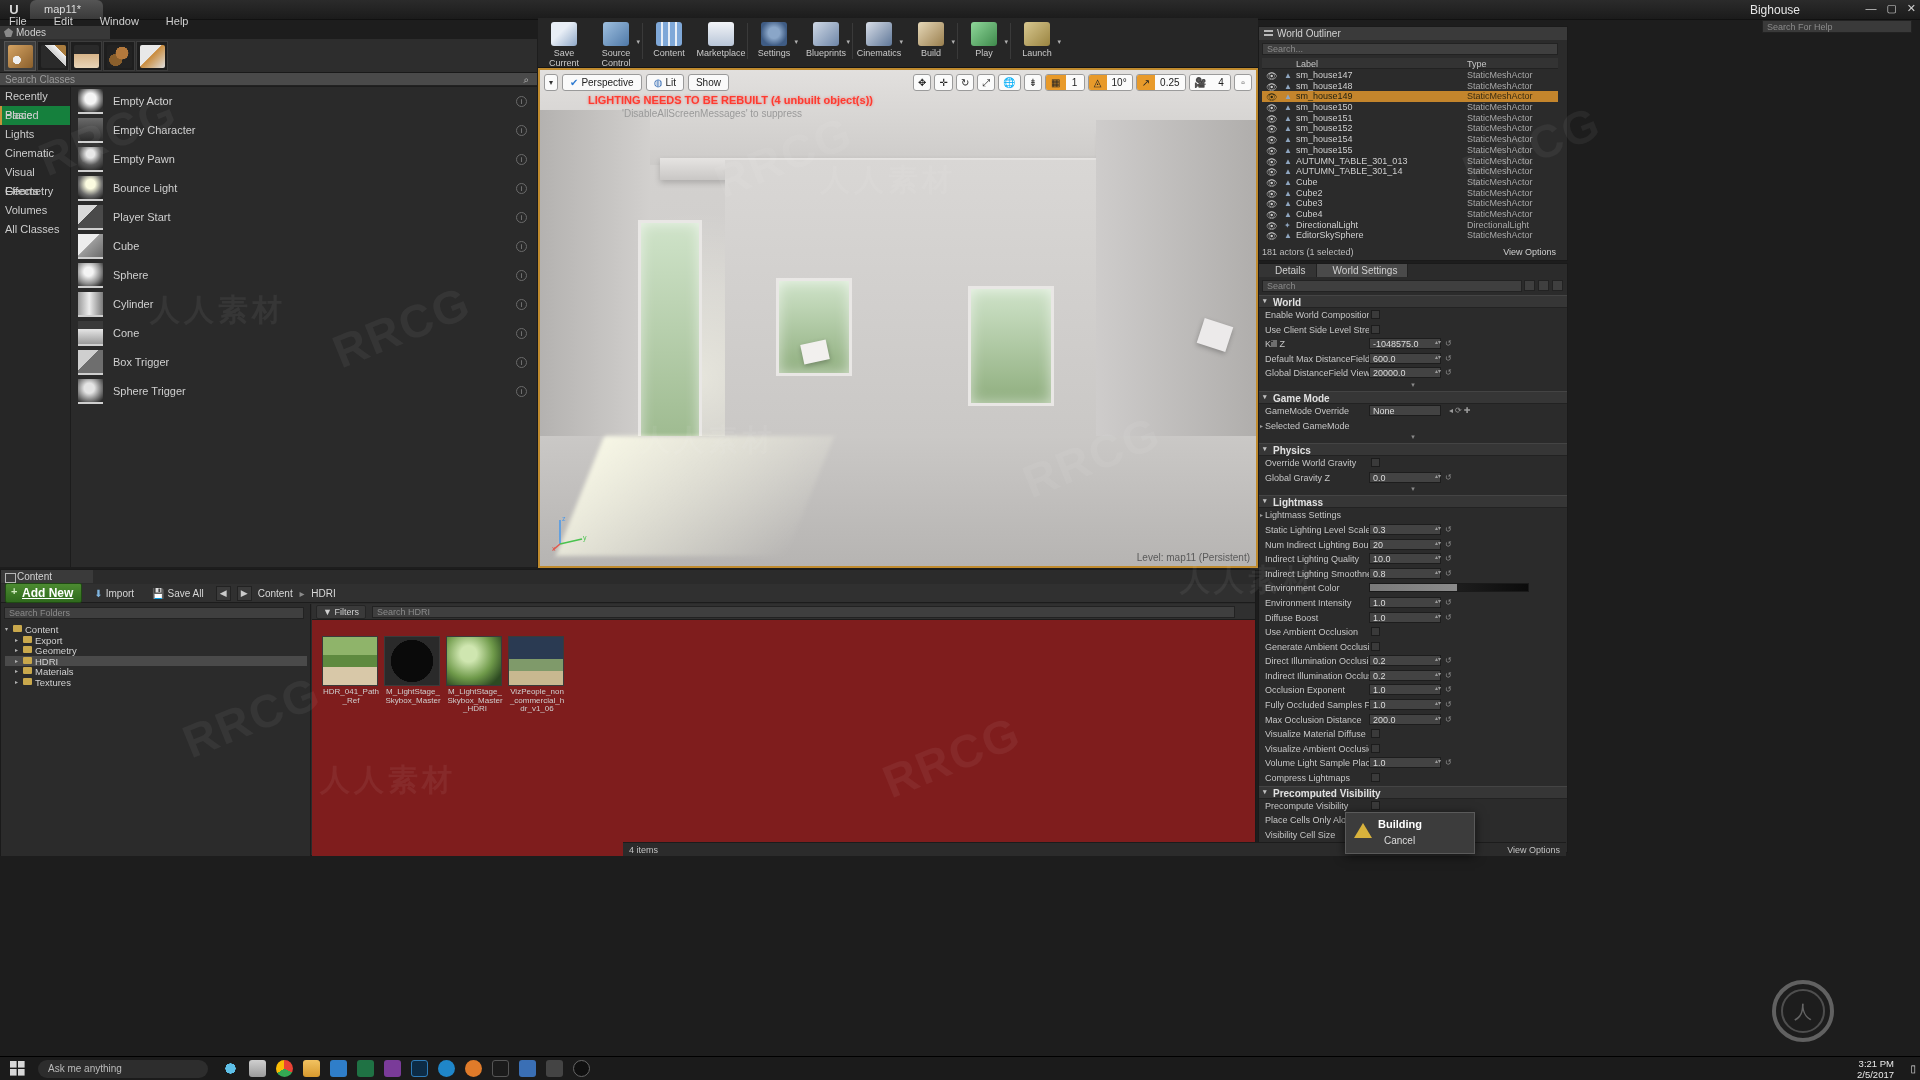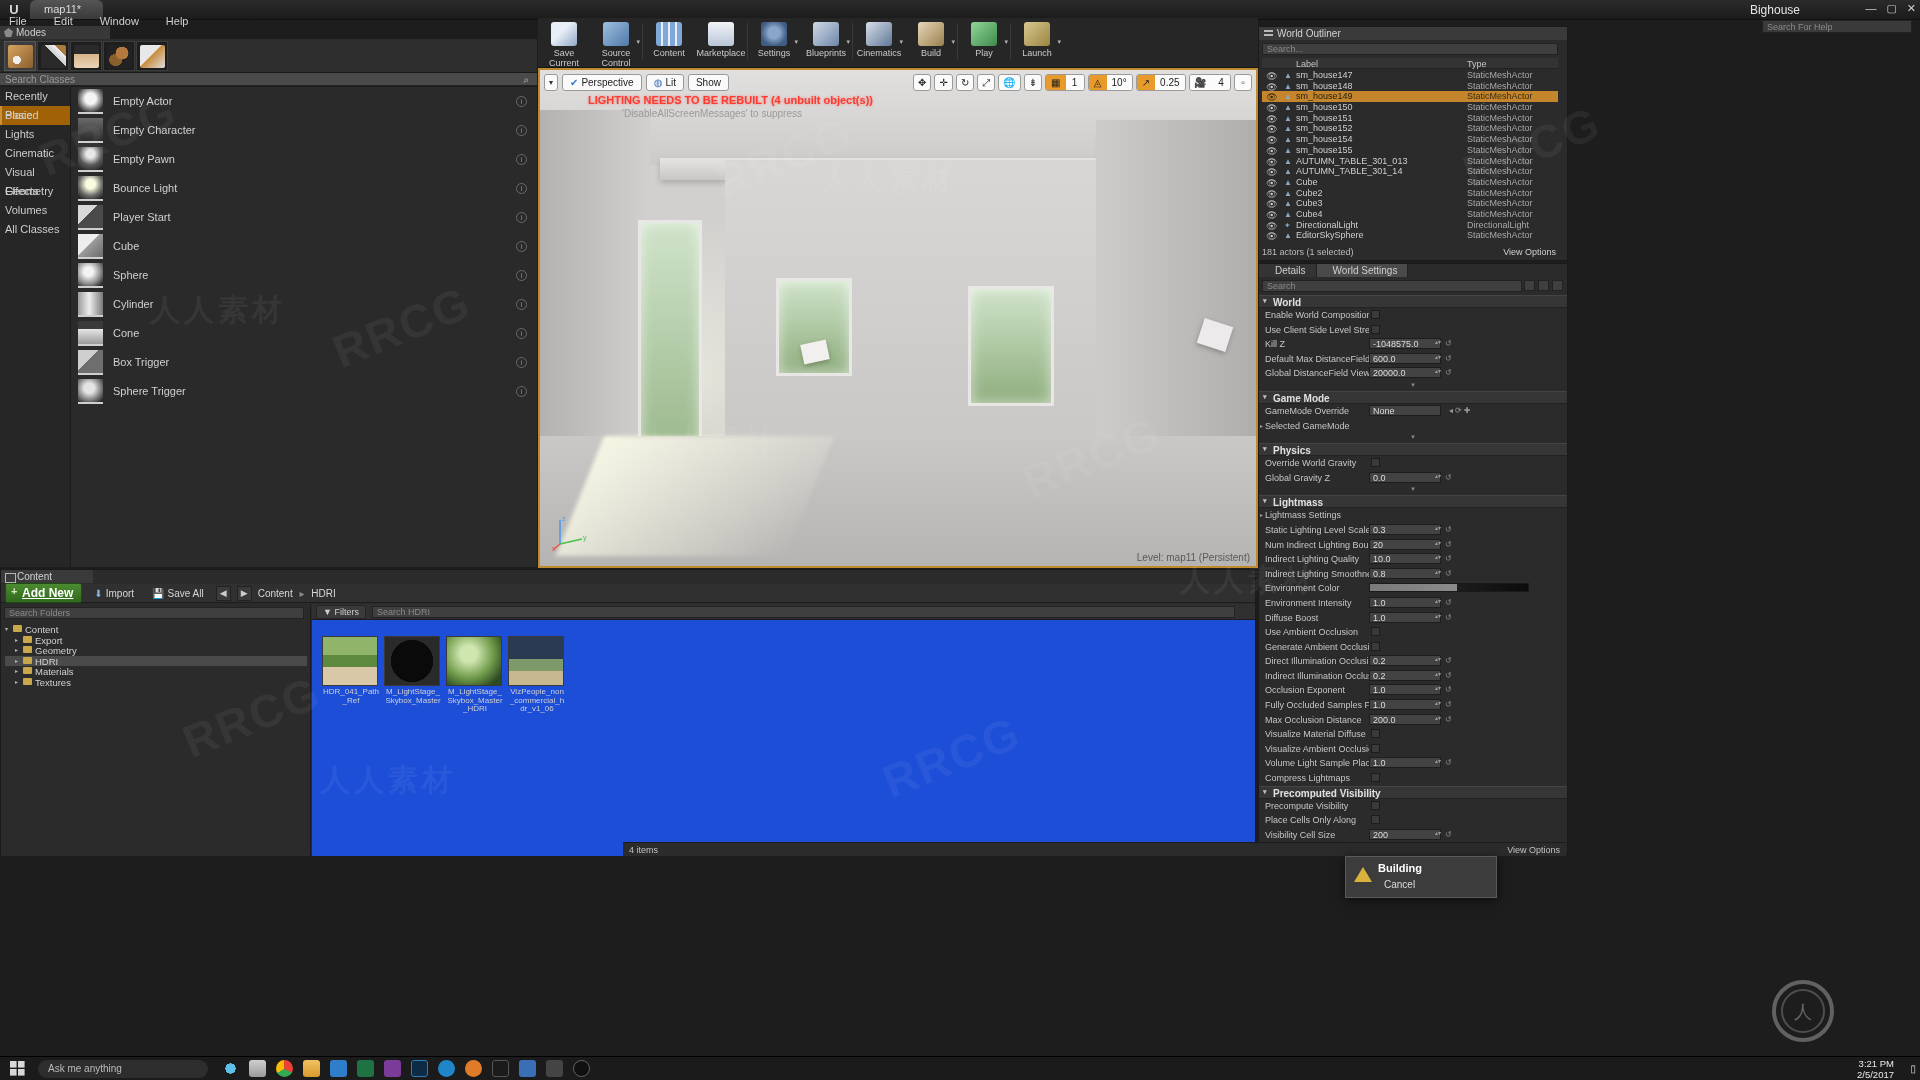--- a/index.html
+++ b/index.html
@@ -36,21 +36,21 @@
      background:#1e1e1e; }
   .mode-btn.active { background:#3d3d3d; border-color:#555; }
   .mode-ico { position:absolute; left:3px; top:3px; width:25px; height:23px; border-radius:2px; }
 
   .search-classes { position:absolute; left:0; top:73px; width:537px; height:13px;
      background:#4a4a4a; color:#9a9a9a; font-size:10px; padding:1px 5px; border-bottom:1px solid #222;}
   .search-classes .mag { position:absolute; right:8px; top:1px; color:#c0c0c0; }
 
   .cat-list { position:absolute; left:0; top:87px; width:70px; height:480px; background:#262626; }
   .cat-item { height:19px; line-height:19px; padding-left:5px; font-size:11px; color:#cdcdcd; }
-  .cat-item.active { background:#a16207; border-left:2px solid #c8913c; padding-left:3px; }
+  .cat-item.active { background:#15803d; border-left:2px solid #c8913c; padding-left:3px; }
 
   .actor-list { position:absolute; left:70px; top:87px; width:467px; height:480px; background:#2a2a2a;
      border-left:1px solid #1c1c1c; }
   .actor-row { position:relative; height:29px; border-bottom:0px; }
   .actor-thumb { position:absolute; left:7px; top:2px; width:25px; height:25px;
      background:linear-gradient(#6a6a6a,#2a2a2a); border-bottom:2px solid #cfcfcf;}
   .actor-lbl { position:absolute; left:42px; top:8px; font-size:11px; color:#d0d0d0; }
   .actor-info { position:absolute; right:10px; top:9px; width:11px;height:11px;
      border:1px solid #6a6a6a; border-radius:50%; color:#8a8a8a; font-size:8px;
      text-align:center; line-height:10px;}
@@ -190,39 +190,39 @@
      border-right:1px solid #1c1c1c;}
   .folder-search { position:absolute; left:3px; top:3px; width:300px; height:12px; background:#3f3f3f;
      border:1px solid #222; color:#8a8a8a; font-size:9px; padding:0 4px; line-height:11px;}
   .tree { position:absolute; left:4px; top:20px; width:302px; }
   .tnode { position:relative; height:10.5px; font-size:9.5px; color:#d2d2d2; }
   .tnode.sel { background:#4a4a4a; }
   .tnode .tw { position:absolute; top:1px; font-size:6px; color:#b0b0b0;}
   .tnode .tf { position:absolute; top:1px; width:9px; height:7px; background:#c9a84c;
      border-radius:1px;}
   .tnode .tl { position:absolute; top:0px; }
-  .cb-right { position:absolute; left:311px; top:34px; width:943px; height:252px; background:#1d4ed8;}
+  .cb-right { position:absolute; left:311px; top:34px; width:943px; height:252px; background:#7f1d1d;}
   .cb-filter { position:absolute; left:0; top:0; width:943px; height:16px; background:#303030;
      border-bottom:1px solid #1c1c1c; display:flex; align-items:center; gap:6px; padding-left:4px;}
   .filtbtn { font-size:9px; color:#d0d0d0; background:#3a3a3a; border:1px solid #252525;
      padding:1px 6px; border-radius:2px;}
   .assearch { flex:1; height:12px; background:#3f3f3f; border:1px solid #222; color:#8a8a8a;
      font-size:9px; padding:0 4px; line-height:11px; margin-right:20px;}
   .assets { position:absolute; left:10px; top:24px; display:flex; gap:4px; }
   .asset { width:58px;margin-top:8px; }
   .asset .th { width:56px; height:50px; border:1px solid #3a3a3a; }
   .asset .nm { font-size:8px; color:#cfcfcf; text-align:center; margin-top:2px; line-height:8.5px;
      word-break:break-all;}
   .cb-foot { position:absolute; left:311px; bottom:0; width:943px; height:14px; background:#2b2b2b;
      border-top:1px solid #1c1c1c; font-size:9px; color:#c2c2c2; padding:2px 6px;}
   .cb-foot .vo { position:absolute; right:6px; top:2px; }
 
   
-  .toast { position:absolute; left:1345px; top:812px; width:152px; height:42px;
-     background:#3c3c3c; border:1px solid #5a5a5a; box-shadow:0 2px 10px rgba(0,0,0,.6);margin-top:44px;}
+  .toast { position:absolute; left:1345px; top:812px; width:130px; height:42px;
+     background:#3c3c3c; border:1px solid #5a5a5a; box-shadow:0 2px 10px rgba(0,0,0,.6);}
   .toast .tw-ico { position:absolute; left:8px; top:10px; width:0; height:0;
      border-left:9px solid transparent; border-right:9px solid transparent; border-bottom:15px solid #d8b23c;}
   .toast .tt { position:absolute; left:32px; top:5px; font-size:11px; color:#fff; font-weight:bold;}
   .toast .tc { position:absolute; left:38px; top:22px; font-size:10px; color:#ddd;}
 
   
   .taskbar { position:absolute; left:0; bottom:0; width:1920px; height:24px;
      background:#1b1b1b; border-top:1px solid #000; display:flex; align-items:center; }
   .tb-start { width:34px; height:24px; display:flex; align-items:center; justify-content:center;}
   .tb-search { width:170px; height:18px; background:#2d2d2d; border-radius:9px; margin-left:4px;

